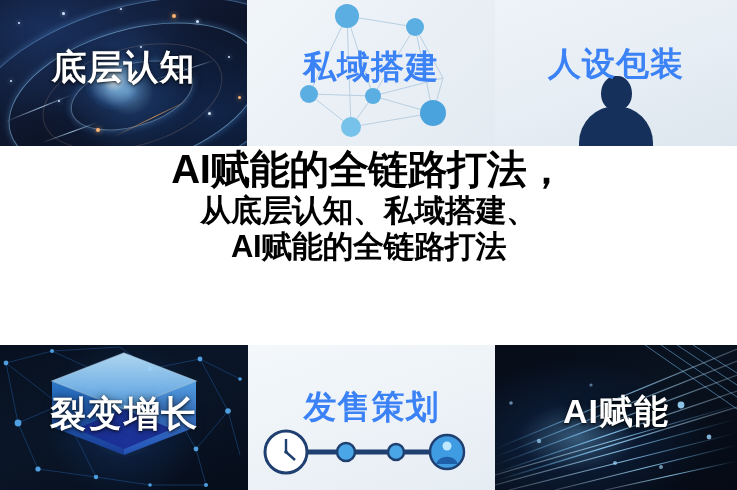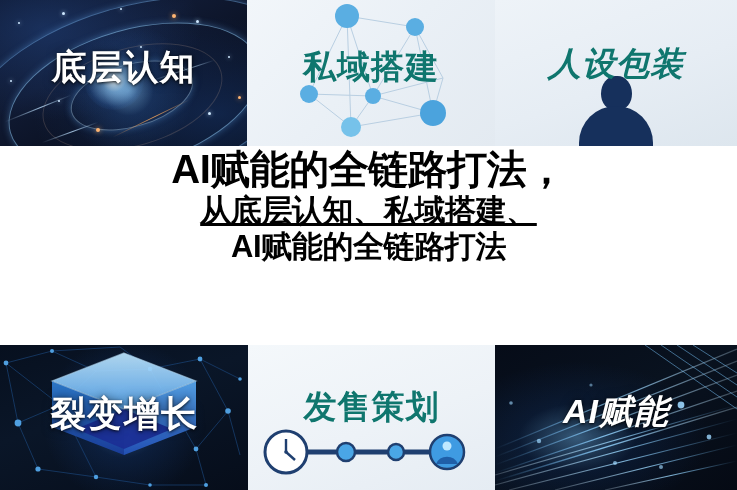--- a/index.html
+++ b/index.html
@@ -33,21 +33,21 @@
   #row-bottom { top: 345px; height: 145px; }
 
   .tile {
     position: relative;
     height: 100%;
     overflow: hidden;
     flex: 0 0 auto;
   }
   .tile-1 { width: 247px; }
   .tile-2 { width: 248px; }
-  .tile-3 { width: 242px; font-style: italic; }
+  .tile-3 { width: 242px; }
 
   .tile-label {
     position: absolute;
     left: 0;
     width: 100%;
     text-align: center;
     font-weight: bold;
     letter-spacing: 1px;
     z-index: 40;
     white-space: nowrap;
@@ -181,30 +181,30 @@
     box-sizing: border-box;
   }
   .hl-line {
     color: #000000;
     font-weight: bold;
     text-align: center;
     white-space: nowrap;
     line-height: 1.04;
   }
   .hl-1 { font-size: 40px; letter-spacing: -0.5px; }
-  .hl-2 { font-size: 31px; letter-spacing: -0.4px; margin-top: 4px; text-decoration: underline; }
+  .hl-2 { font-size: 31px; letter-spacing: -0.4px; margin-top: 4px; }
   .hl-3 { font-size: 31px; letter-spacing: -0.4px; margin-top: 4px; }
   .hl-4 { font-size: 31px; letter-spacing: -0.4px; margin-top: 4px; }
 
   
   .lbl-dark {
     color: #ffffff;
     text-shadow: 0 0 10px rgba(0,0,0,0.55), 0 1px 3px rgba(0,0,0,0.8);
   }
-  .lbl-light { color: #0f766e; }
+  .lbl-light { color: #3b82f6; }
 </style>
 </head>
 <body>
 
 <div id="poster">
 
   <div class="tile-row" id="row-top">
 
     <div class="tile tile-1">
       <div class="bg-cosmic">

